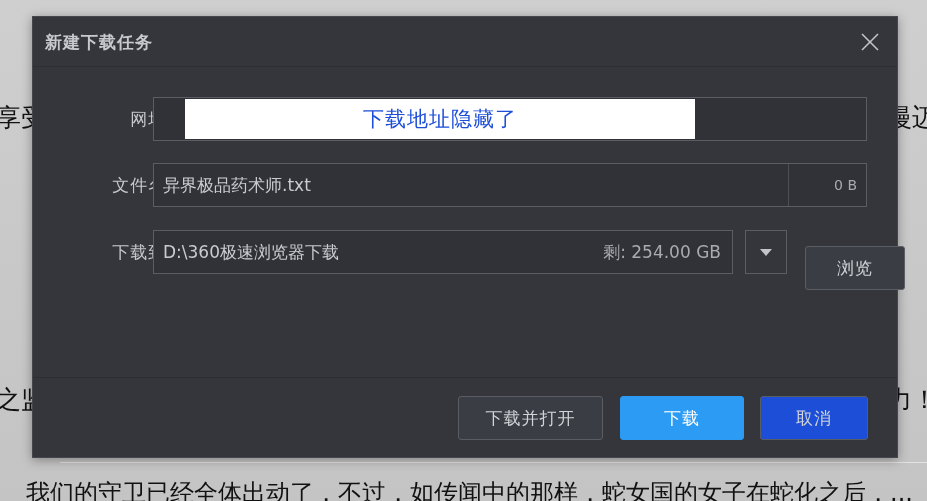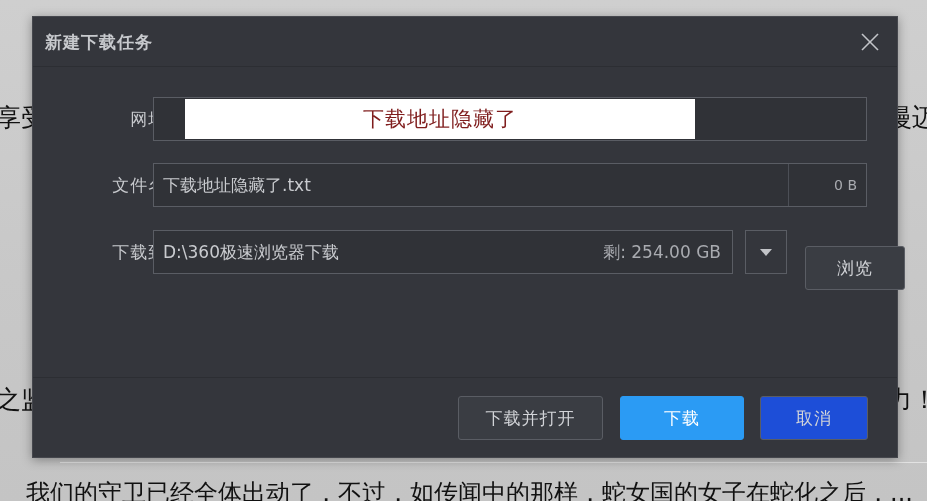--- a/index.html
+++ b/index.html
@@ -162,21 +162,21 @@
     top: 32px;
     width: 510px;
     height: 40px;
     background: #ffffff;
     display: flex;
     align-items: center;
     justify-content: center;
   }
   #url-redaction-text {
     font-size: 21px;
-    color: #7f1d1d;
+    color: #1d4ed8;
     letter-spacing: 1px;
   }
 
   #filesize-cell {
     flex: 0 0 auto;
     width: 78px;
     height: 100%;
     display: flex;
     align-items: center;
     justify-content: flex-end;
@@ -334,21 +334,21 @@
         <div class="field-value"></div>
       </div>
     </div>
     <div id="url-redaction">
       <span id="url-redaction-text">下载地址隐藏了</span>
     </div>
 
     <div class="form-row row-filename">
       <div class="field-label">文件名:</div>
       <div class="field-box filename-box">
-        <div class="field-value">下载地址隐藏了.txt</div>
+        <div class="field-value">异界极品药术师.txt</div>
         <div id="filesize-cell">0 B</div>
       </div>
     </div>
 
     <div class="form-row row-saveto">
       <div class="field-label">下载到:</div>
       <div class="field-box saveto-box">
         <div class="field-value">D:\360极速浏览器下载</div>
         <div id="diskspace-cell">剩: 254.00 GB</div>
       </div>

